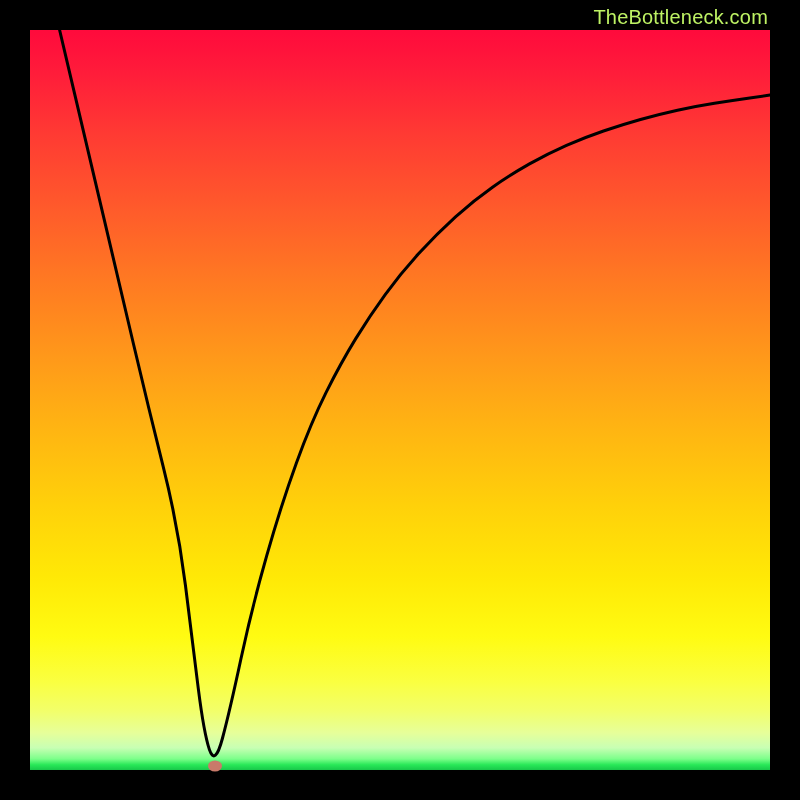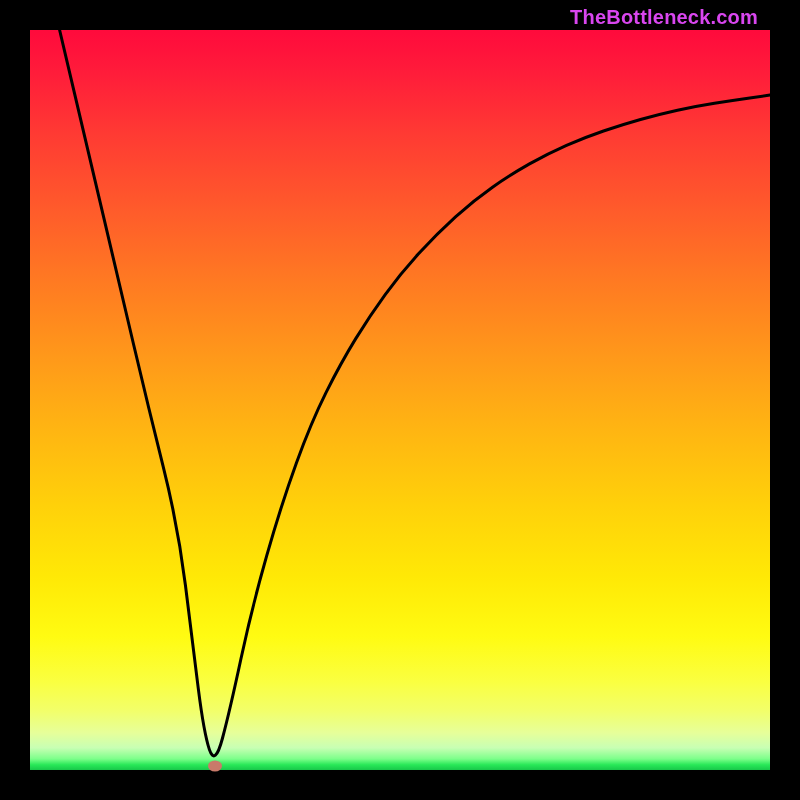--- a/index.html
+++ b/index.html
@@ -41,25 +41,25 @@
       #e6ff9a 95%,
       #c8ffb4 97%,
       #7cff8a 98.5%,
       #28e858 99.3%,
       #18c84a 100%
     );
   }
   .watermark {
     position: absolute;
     top: 6px;
-    right: 42px;
-    color: #d946ef;
+    right: 32px;
+    color: #bef264;
     font-size: 20px;
     letter-spacing: 0.2px;
-    font-weight: 700;
+    font-weight: 400;
   }
   svg.curve {
     position: absolute;
     left: 0;
     top: 0;
     width: 740px;
     height: 740px;
     overflow: visible;
   }
   .marker {

